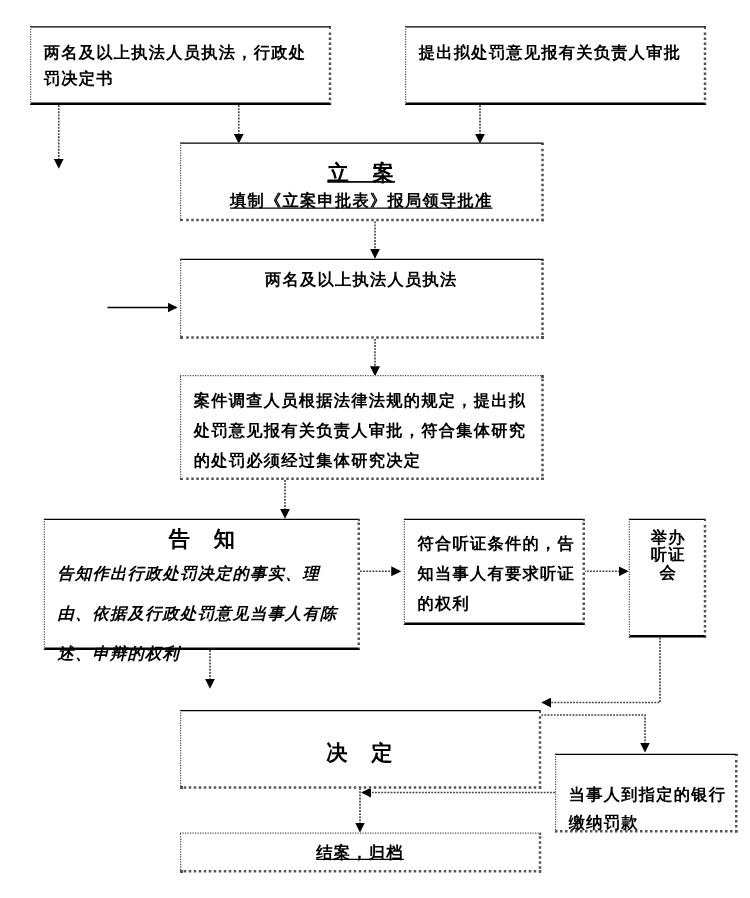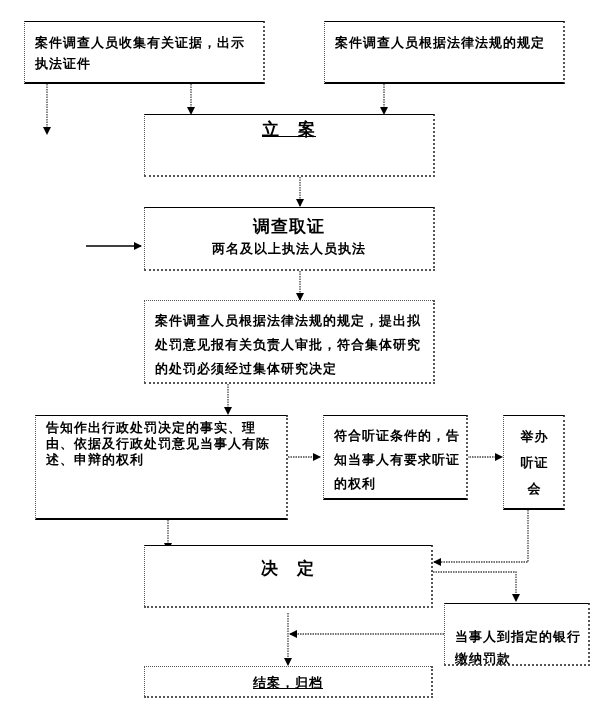--- a/index.html
+++ b/index.html
@@ -35,53 +35,54 @@
     <line x1="168" y1="520" x2="168" y2="550" marker-end="url(#ah)"></line>
     <polyline points="528,510 528,562 434,562" marker-end="url(#ah)"></polyline>
     <polyline points="433,572 516,572 516,601" marker-end="url(#ah)"></polyline>
     <line x1="444" y1="634" x2="290" y2="634" marker-end="url(#ah)"></line>
     <line x1="288" y1="613" x2="288" y2="665" marker-end="url(#ah)"></line>
   </g>
   <line x1="86" y1="246" x2="141" y2="246" stroke="#000" stroke-width="1.3" marker-end="url(#ah)"></line>
 </svg>
 
 <div class="box" style="left:24px;top:21px;width:241px;height:63px;padding:10px 10px 0 10px;">
-  <div class="txt">案件调查人员收集有关证据，出示执法证件</div>
+  <div class="txt">两名及以上执法人员执法，行政处罚决定书</div>
 </div>
 
 <div class="box" style="left:324px;top:21px;width:241px;height:63px;padding:10px 10px 0 10px;">
-  <div class="txt">案件调查人员根据法律法规的规定</div>
+  <div class="txt">提出拟处罚意见报有关负责人审批</div>
 </div>
 
-<div class="box dotted-bottom" style="left:144px;top:114px;width:291px;height:63px;padding-top:2px;text-decoration:underline;">
+<div class="box dotted-bottom" style="left:144px;top:114px;width:291px;height:63px;padding-top:12px;text-decoration:underline;">
   <div class="title" style="text-decoration: underline;">立　案</div>
+  <div class="txt center">填制《立案申批表》报局领导批准</div>
 </div>
 
 <div class="box dotted-bottom" style="left:144px;top:207px;width:291px;height:64px;padding-top:6px;">
-  <div class="title">调查取证</div>
   <div class="txt center">两名及以上执法人员执法</div>
 </div>
 
 <div class="box dotted-bottom" style="left:144px;top:300px;width:291px;height:84px;padding:8px 8px 0 10px;border-top:1px dotted #555;font-family:Liberation Serif, serif;">
   <div class="txt" style="line-height:24px;">案件调查人员根据法律法规的规定，提出拟处罚意见报有关负责人审批，符合集体研究的处罚必须经过集体研究决定</div>
 </div>
 
 <div class="box" style="left:35px;top:415px;width:253px;height:105px;padding:4px 8px 0 10px;">
-  <div class="txt" style="line-height:16px;">告知作出行政处罚决定的事实、理由、依据及行政处罚意见当事人有陈述、申辩的权利</div>
+  <div class="title">告　知</div>
+  <div class="txt" style="line-height:32px;font-style:italic;">告知作出行政处罚决定的事实、理由、依据及行政处罚意见当事人有陈述、申辩的权利</div>
 </div>
 
 <div class="box" style="left:323px;top:415px;width:145px;height:85px;padding:8px 6px 0 10px;">
   <div class="txt" style="line-height:24px;">符合听证条件的，告知当事人有要求听证的权利</div>
 </div>
 
 <div class="box" style="left:503px;top:415px;width:62px;height:95px;padding:8px 8px 0 10px;">
-  <div class="txt center" style="line-height:26px;">举办听证会</div>
+  <div class="txt center" style="line-height:14px;">举办听证会</div>
 </div>
 
-<div class="box dotted-bottom" style="left:144px;top:545px;width:289px;height:63px;padding-top:10px;">
+<div class="box dotted-bottom" style="left:144px;top:568px;width:289px;height:63px;padding-top:22px;">
   <div class="title">决　定</div>
 </div>
 
 <div class="box" style="left:444px;top:603px;width:146px;height:63px;padding:10px 6px 0 10px;border-bottom:2px dotted #555;">
   <div class="txt" style="line-height:22px;margin-top:12px;">当事人到指定的银行缴纳罚款</div>
 </div>
 
 <div class="box dotted-bottom" style="left:144px;top:666px;width:289px;height:32px;padding-top:5px;border-top:1px dotted #555;text-decoration:underline;">
   <div class="txt center">结案，归档</div>
 </div>

